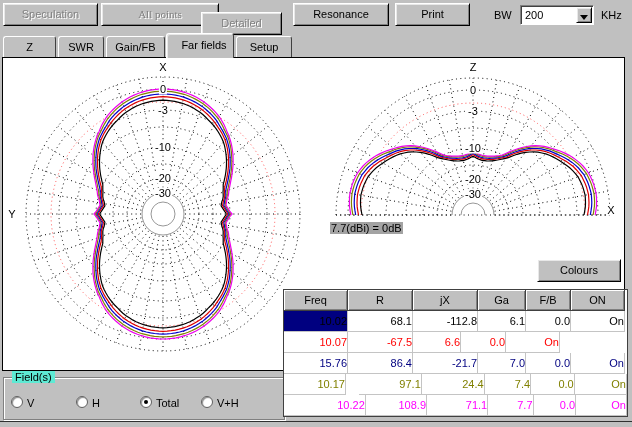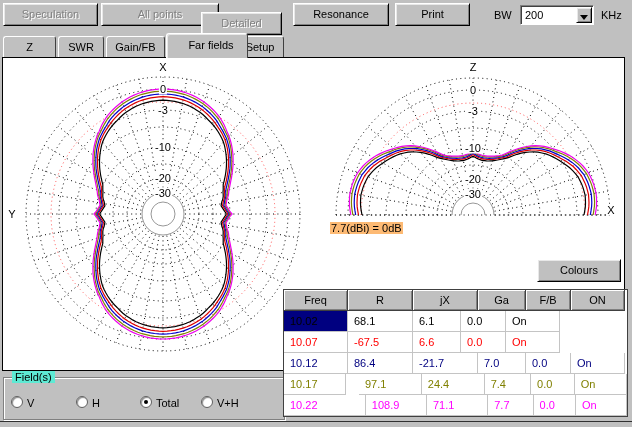--- a/index.html
+++ b/index.html
@@ -16,30 +16,30 @@
     text-align:center;box-sizing:border-box;}
   .tab{position:absolute;top:36px;height:21px;background:#c0c0c0;
     border:1px solid;border-color:#ffffff #404040 #c0c0c0 #ffffff;border-bottom:none;
     border-radius:3px 3px 0 0;text-align:center;line-height:20px;box-sizing:border-box;z-index:3;}
   .tab.active{top:33px;height:25px;line-height:22px;z-index:6;
     box-shadow:inset 1px 1px 0 #e8e8e8;}
   #panel{position:absolute;left:2px;top:57px;width:621px;height:312px;
     background:#ffffff;border:1px solid #000;z-index:1;}
   .plot-label{position:absolute;transform:translate(-50%,-50%);background:#ffffff;
     padding:0 1px;line-height:11px;white-space:nowrap;z-index:4;}
-  #ref-label{position:absolute;left:327px;top:164px;background:#fdba74;padding:0 1px;}
+  #ref-label{position:absolute;left:327px;top:164px;background:#a3a3a3;padding:0 1px;}
   #colours-btn{left:534px;top:201px;width:84px;height:23px;line-height:21px;}
   #grid{position:absolute;left:283px;top:289px;width:343px;background:#fff;
     border:1px solid #404040;z-index:10;box-sizing:content-box;}
   .gr{display:flex;height:21px;}
   .gh-cell{background:#c0c0c0;border-right:1px solid #404040;border-bottom:1px solid #404040;
     box-shadow:inset 1px 1px 0 #ffffff, inset -1px -1px 0 #808080;
     text-align:center;line-height:20px;box-sizing:border-box;}
   .gd-cell{background:#ffffff;border-right:1px solid #c4c4c4;border-bottom:1px solid #c4c4c4;
-    padding-left:6px;line-height:20px;box-sizing:border-box;white-space:nowrap;overflow:hidden;}
+    padding-left:6px;line-height:20px;box-sizing:border-box;white-space:nowrap;overflow:hidden;text-align:right;}
   .gd-cell.sel{background:#000080;color:#000000;}
   #fieldbox{position:absolute;left:3px;top:377px;width:280px;height:41px;
     border:1px solid #808080;box-shadow:inset 1px 1px 0 #ffffff, 1px 1px 0 #ffffff;}
   #fieldbox-legend{position:absolute;left:8px;top:-7px;background:#5eead4;padding:0 3px;line-height:12px;}
   .radio-circle{position:absolute;width:12px;height:12px;border-radius:50%;background:#ffffff;
     border:1px solid #606060;box-shadow:inset 1px 1px 1px #909090;box-sizing:border-box;}
   .radio-dot{position:absolute;left:3px;top:3px;width:4px;height:4px;border-radius:50%;background:#000;}
   .radio-label{position:absolute;line-height:12px;}
   .static-label{position:absolute;line-height:12px;}
   #combo{position:absolute;left:520px;top:5px;width:74px;height:20px;background:#ffffff;
@@ -50,37 +50,37 @@
   .arrow-down{display:inline-block;width:0;height:0;border:4px solid transparent;
     border-top:5px solid #000;margin-top:7px;}
   #bottom-line{position:absolute;left:0;top:421px;width:632px;height:1px;background:#303030;}
 </style>
 </head>
 <body>
 
 <div id="screen">
 
   <div class="btn disabled" style="left:3px;top:3px;width:95px;">Speculation</div>
-  <div class="btn disabled" style="left:101px;top:3px;width:118px;">All points</div>
+  <div class="btn disabled" style="left:101px;top:3px;width:118px;font-family:Liberation Serif, serif;">All points</div>
   <div class="btn disabled" style="left:201px;top:12px;width:81px;">Detailed</div>
   <div class="btn" style="left:293px;top:3px;width:96px;">Resonance</div>
   <div class="btn" style="left:395px;top:3px;width:75px;">Print</div>
 
   <div class="static-label" style="left:494px;top:9px;">BW</div>
   <div id="combo">
     <span id="combo-value">200</span>
     <span class="smallbtn" id="combo-arrow-btn"><span class="arrow-down"></span></span>
   </div>
   <div class="static-label" style="left:601px;top:9px;">KHz</div>
 
   <div class="tab" style="left:3px;width:53px;">Z</div>
   <div class="tab" style="left:58px;width:46px;">SWR</div>
   <div class="tab" style="left:106px;width:59px;">Gain/FB</div>
-  <div class="tab active" style="left:166px;width:82px;padding-left:8px;">Far fields</div>
-  <div class="tab" style="left:236px;width:48px;">Setup</div>
+  <div class="tab active" style="left:166px;width:68px;padding-left:8px;">Far fields</div>
+  <div class="tab" style="left:236px;width:56px;">Setup</div>
 
   <div id="panel">
     <svg id="plots-svg" width="621" height="312" style="position:absolute;left:0;top:0;">
         <g>
           <circle fill="none" stroke="#000" stroke-width="1" stroke-dasharray="1 3.4" cx="160" cy="156" r="137"></circle>
           <circle fill="none" stroke="#000" stroke-width="1" stroke-dasharray="1 3.4" cx="160" cy="156" r="125"></circle>
           <circle fill="none" stroke="#000" stroke-width="1" stroke-dasharray="1 3.4" cx="160" cy="156" r="104"></circle>
           <circle fill="none" stroke="#000" stroke-width="1" stroke-dasharray="1 3.4" cx="160" cy="156" r="87"></circle>
           <circle fill="none" stroke="#000" stroke-width="1" stroke-dasharray="1 3.4" cx="160" cy="156" r="67"></circle>
           <circle fill="none" stroke="#000" stroke-width="1" stroke-dasharray="1 3.4" cx="160" cy="156" r="50"></circle>
@@ -193,33 +193,34 @@
         <div class="gh-cell" style="width: 64px;">Freq</div>
         <div class="gh-cell" style="width: 65px;">R</div>
         <div class="gh-cell" style="width: 65px;">jX</div>
         <div class="gh-cell" style="width: 48px;">Ga</div>
         <div class="gh-cell" style="width: 45px;">F/B</div>
         <div class="gh-cell" style="width: 54px;">ON</div>
       </div>
       <div class="gr">
         <div class="gd-cell sel" style="width: 64px; color: rgb(0, 0, 0);">10.02</div>
         <div class="gd-cell" style="width: 65px; color: rgb(0, 0, 0);">68.1</div>
+        <div class="gd-cell" style="width: 65px; color: rgb(0, 0, 0);">-112.8</div>
         <div class="gd-cell" style="width: 48px; color: rgb(0, 0, 0);">6.1</div>
         <div class="gd-cell" style="width: 45px; color: rgb(0, 0, 0);">0.0</div>
         <div class="gd-cell" style="width: 54px; color: rgb(0, 0, 0);">On</div>
       </div>
       <div class="gr">
         <div class="gd-cell" style="width: 64px; color: rgb(255, 0, 0);">10.07</div>
         <div class="gd-cell" style="width: 65px; color: rgb(255, 0, 0);">-67.5</div>
         <div class="gd-cell" style="width: 48px; color: rgb(255, 0, 0);">6.6</div>
         <div class="gd-cell" style="width: 45px; color: rgb(255, 0, 0);">0.0</div>
         <div class="gd-cell" style="width: 54px; color: rgb(255, 0, 0);">On</div>
       </div>
       <div class="gr">
-        <div class="gd-cell" style="width: 64px; color: rgb(0, 0, 128);">10.12</div>
+        <div class="gd-cell" style="width: 64px; color: rgb(0, 0, 128);">15.76</div>
         <div class="gd-cell" style="width: 65px; color: rgb(0, 0, 128);">86.4</div>
         <div class="gd-cell" style="width: 65px; color: rgb(0, 0, 128);">-21.7</div>
         <div class="gd-cell" style="width: 48px; color: rgb(0, 0, 128);">7.0</div>
         <div class="gd-cell" style="width: 45px; color: rgb(0, 0, 128);">0.0</div>
         <div class="gd-cell" style="width: 54px; color: rgb(0, 0, 128);">On</div>
       </div>
       <div class="gr">
         <div class="gd-cell" style="width: 64px; color: rgb(128, 128, 0);">10.17</div>
         <div class="gd-cell" style="width: 65px; color: rgb(128, 128, 0); margin-left: 13px;">97.1</div>
         <div class="gd-cell" style="width: 65px; color: rgb(128, 128, 0);">24.4</div>

